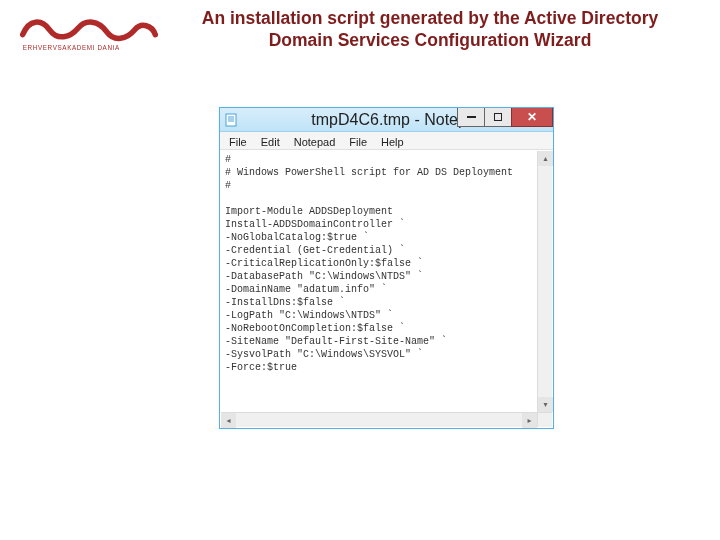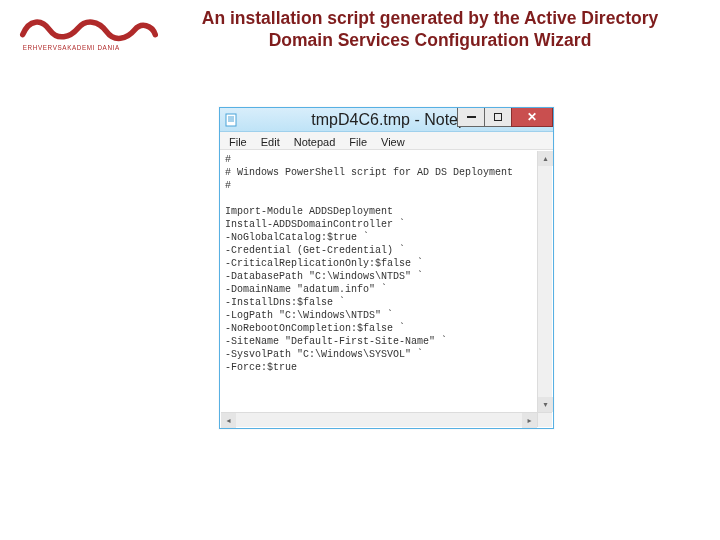--- a/index.html
+++ b/index.html
@@ -161,21 +161,21 @@
           <span class="glyph">✕</span>
         </div>
     </div>
   </div>
 
   <div class="menubar">
     <div class="menu-item">File</div>
     <div class="menu-item">Edit</div>
     <div class="menu-item">Notepad</div>
     <div class="menu-item">File</div>
-    <div class="menu-item">View</div>
+    <div class="menu-item">Help</div>
   </div>
 
   <div class="editor-wrap">
     <pre class="editor">#
 # Windows PowerShell script for AD DS Deployment
 #
 
 Import-Module ADDSDeployment
 Install-ADDSDomainController `
 -NoGlobalCatalog:$true `

